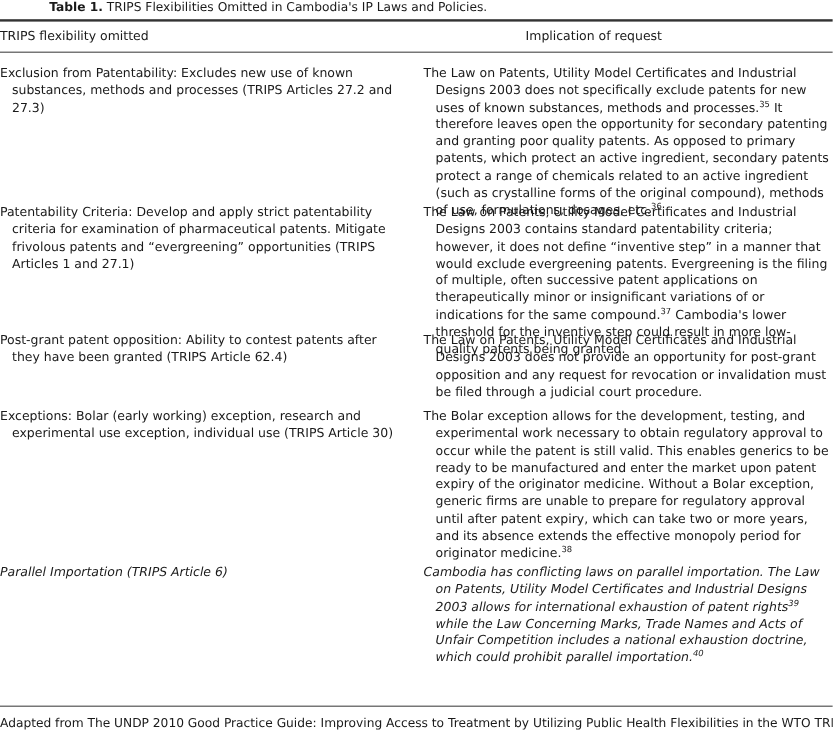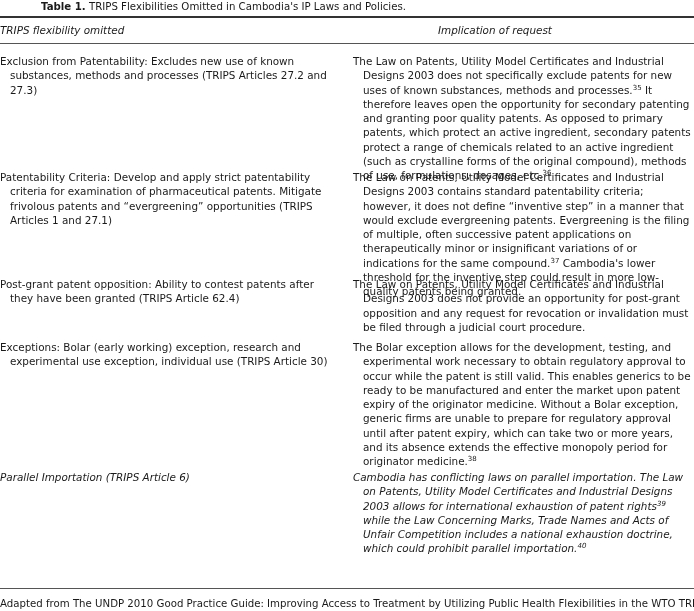--- a/index.html
+++ b/index.html
@@ -7,21 +7,21 @@
     width: 694px; height: 611px; overflow: hidden; position: relative;
     font-family: "DejaVu Sans", sans-serif; color: #1a1a1a;
     font-size: 10.4px; line-height: 14.3px;
   }
   .caption { position: absolute; left: 0; top: 0; white-space: nowrap; font-size: 10.2px; margin-left: 41px; }
   .caption b { font-weight: bold; }
   .rule { position: absolute; left: 0; width: 694px; background: #333; }
   .rule-top { top: 16px; height: 1.5px; }
   .rule-head { top: 43px; height: 1px; background: #555; }
   .rule-bottom { top: 588px; height: 1px; background: #555; }
-  .thead { position: absolute; top: 23px; left: 0; width: 694px; height: 16px; font-style: italic; }
+  .thead { position: absolute; top: 23px; left: 0; width: 694px; height: 16px; }
   .th-left { position: absolute; left: 0; top: 0; }
   .th-right { position: absolute; left: 438px; top: 0; }
   .rows { position: absolute; left: 0; top: 54px; width: 694px; }
   .row { position: relative; display: flex; }
   .cell-left { width: 340px; padding-left: 10px; text-indent: -10px; box-sizing: border-box; }
   .cell-right { position: absolute; left: 353px; width: 341px; padding-left: 10px; text-indent: -10px; box-sizing: border-box; }
   sup { font-size: 7px; line-height: 0; vertical-align: 4px; }
   .footer { position: absolute; left: 0; top: 597px; white-space: nowrap; font-size: 10.2px; }
 </style>
 </head>

